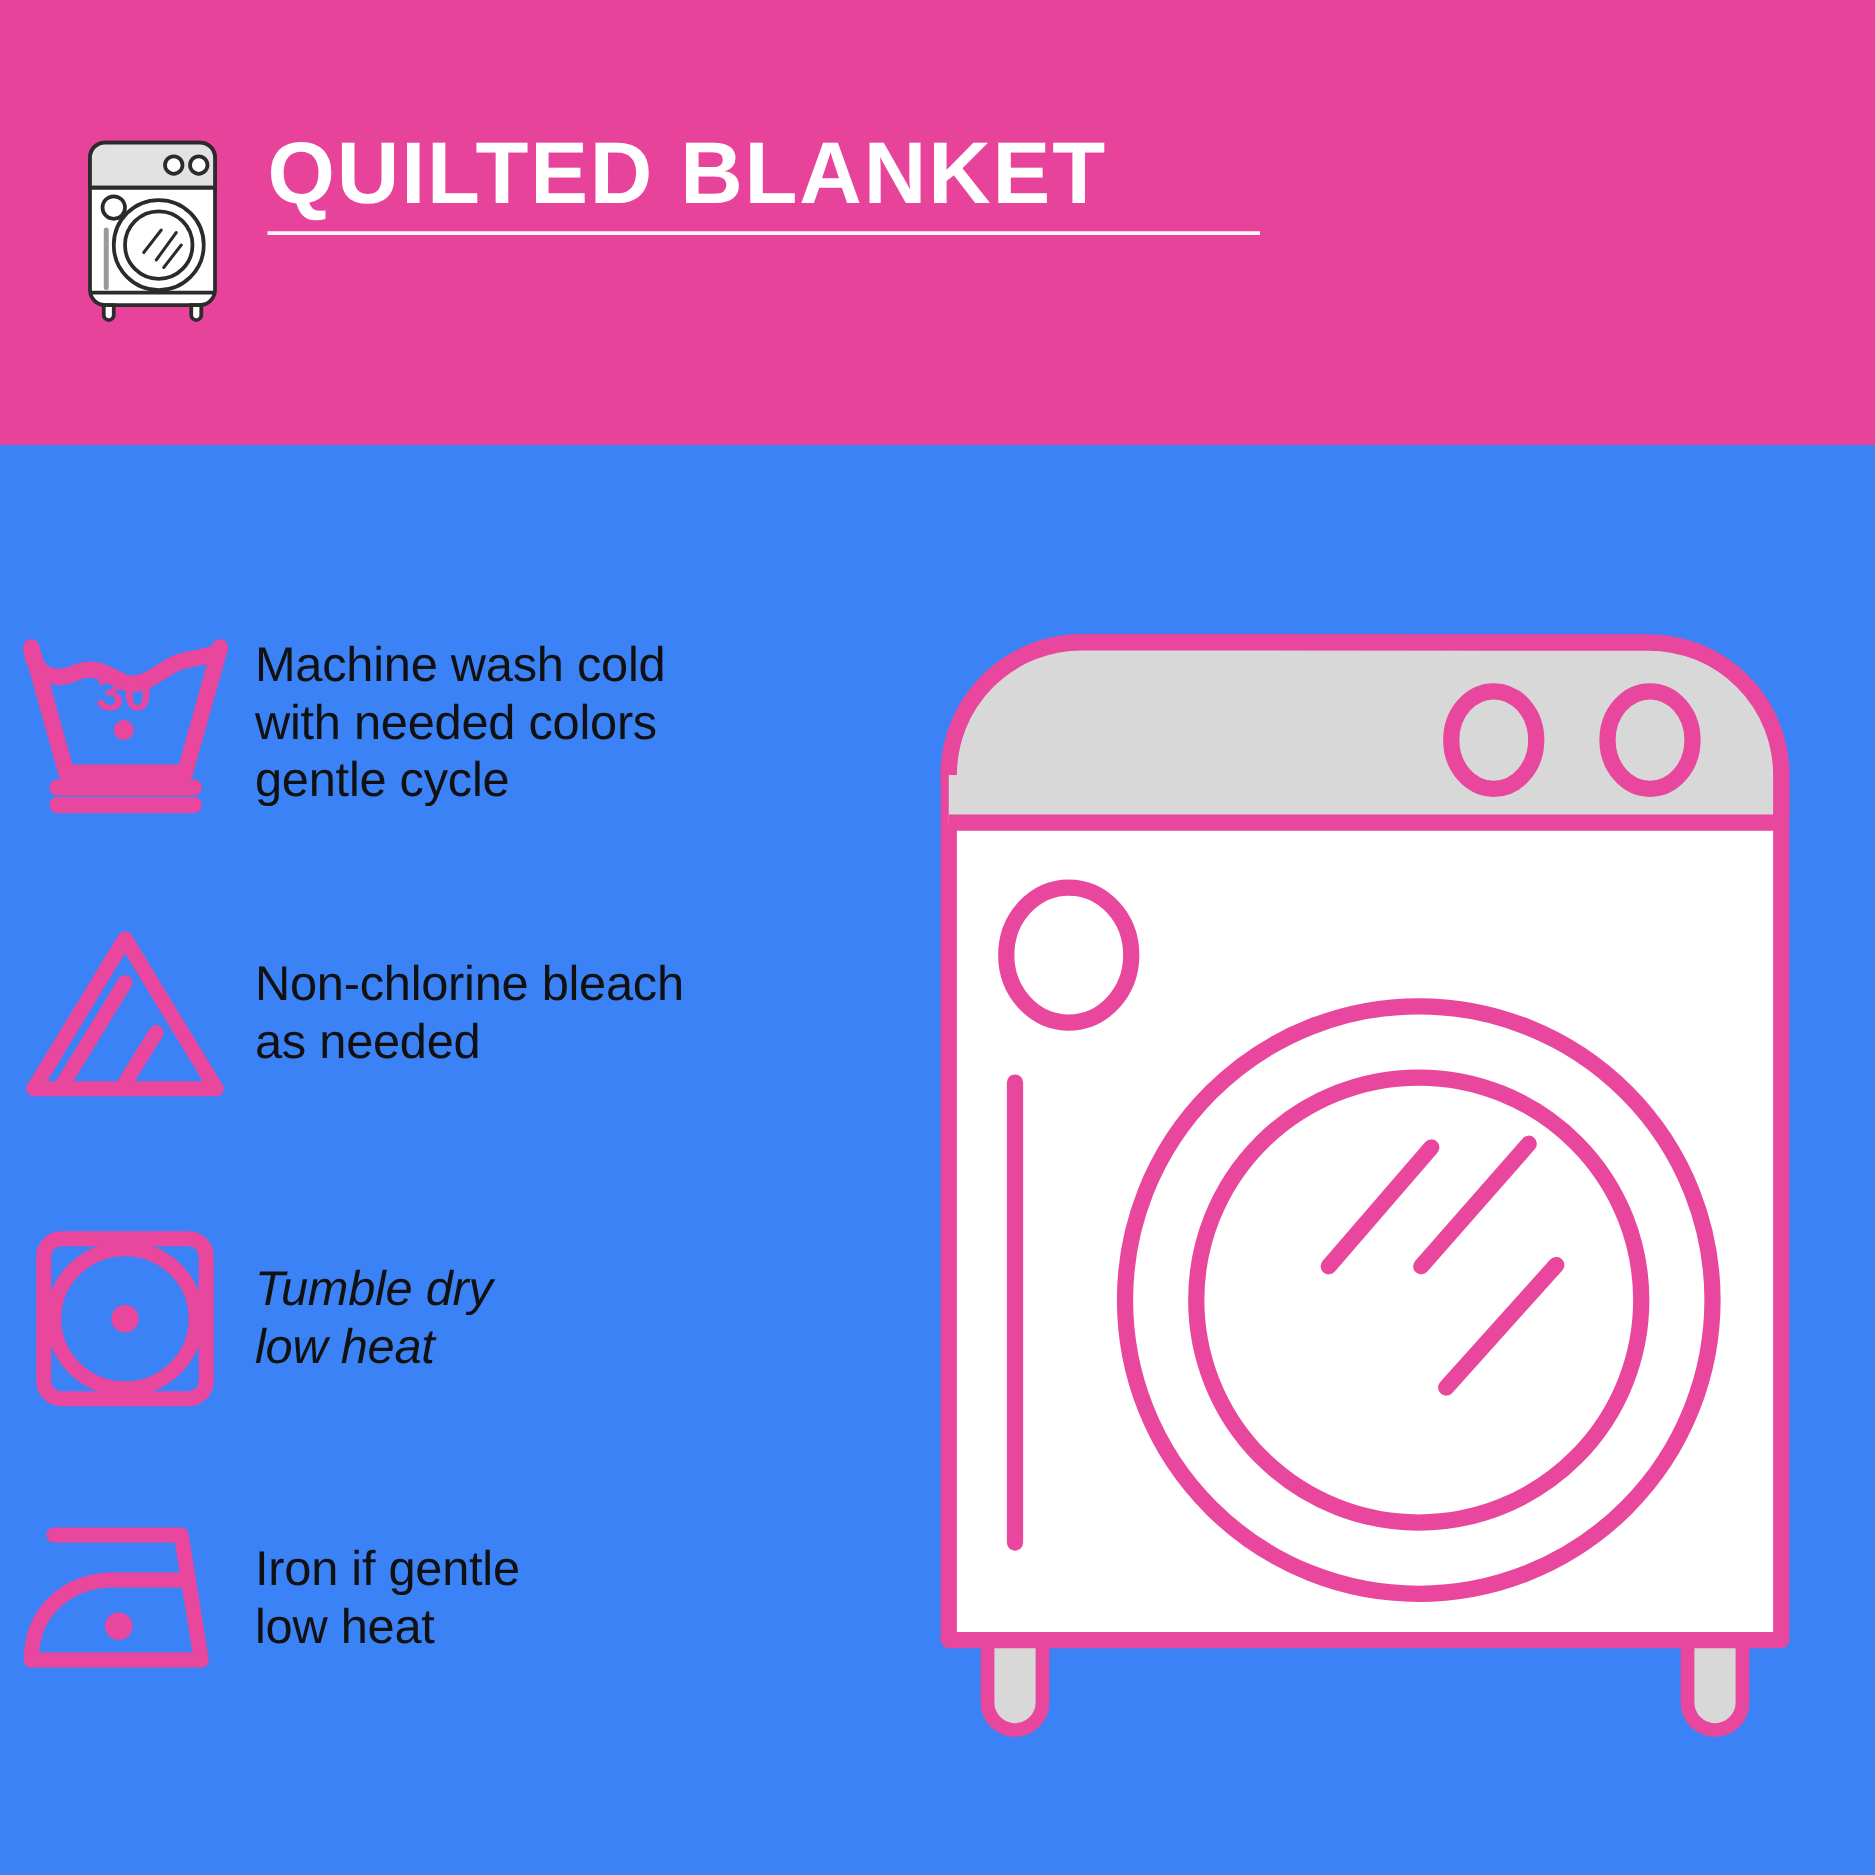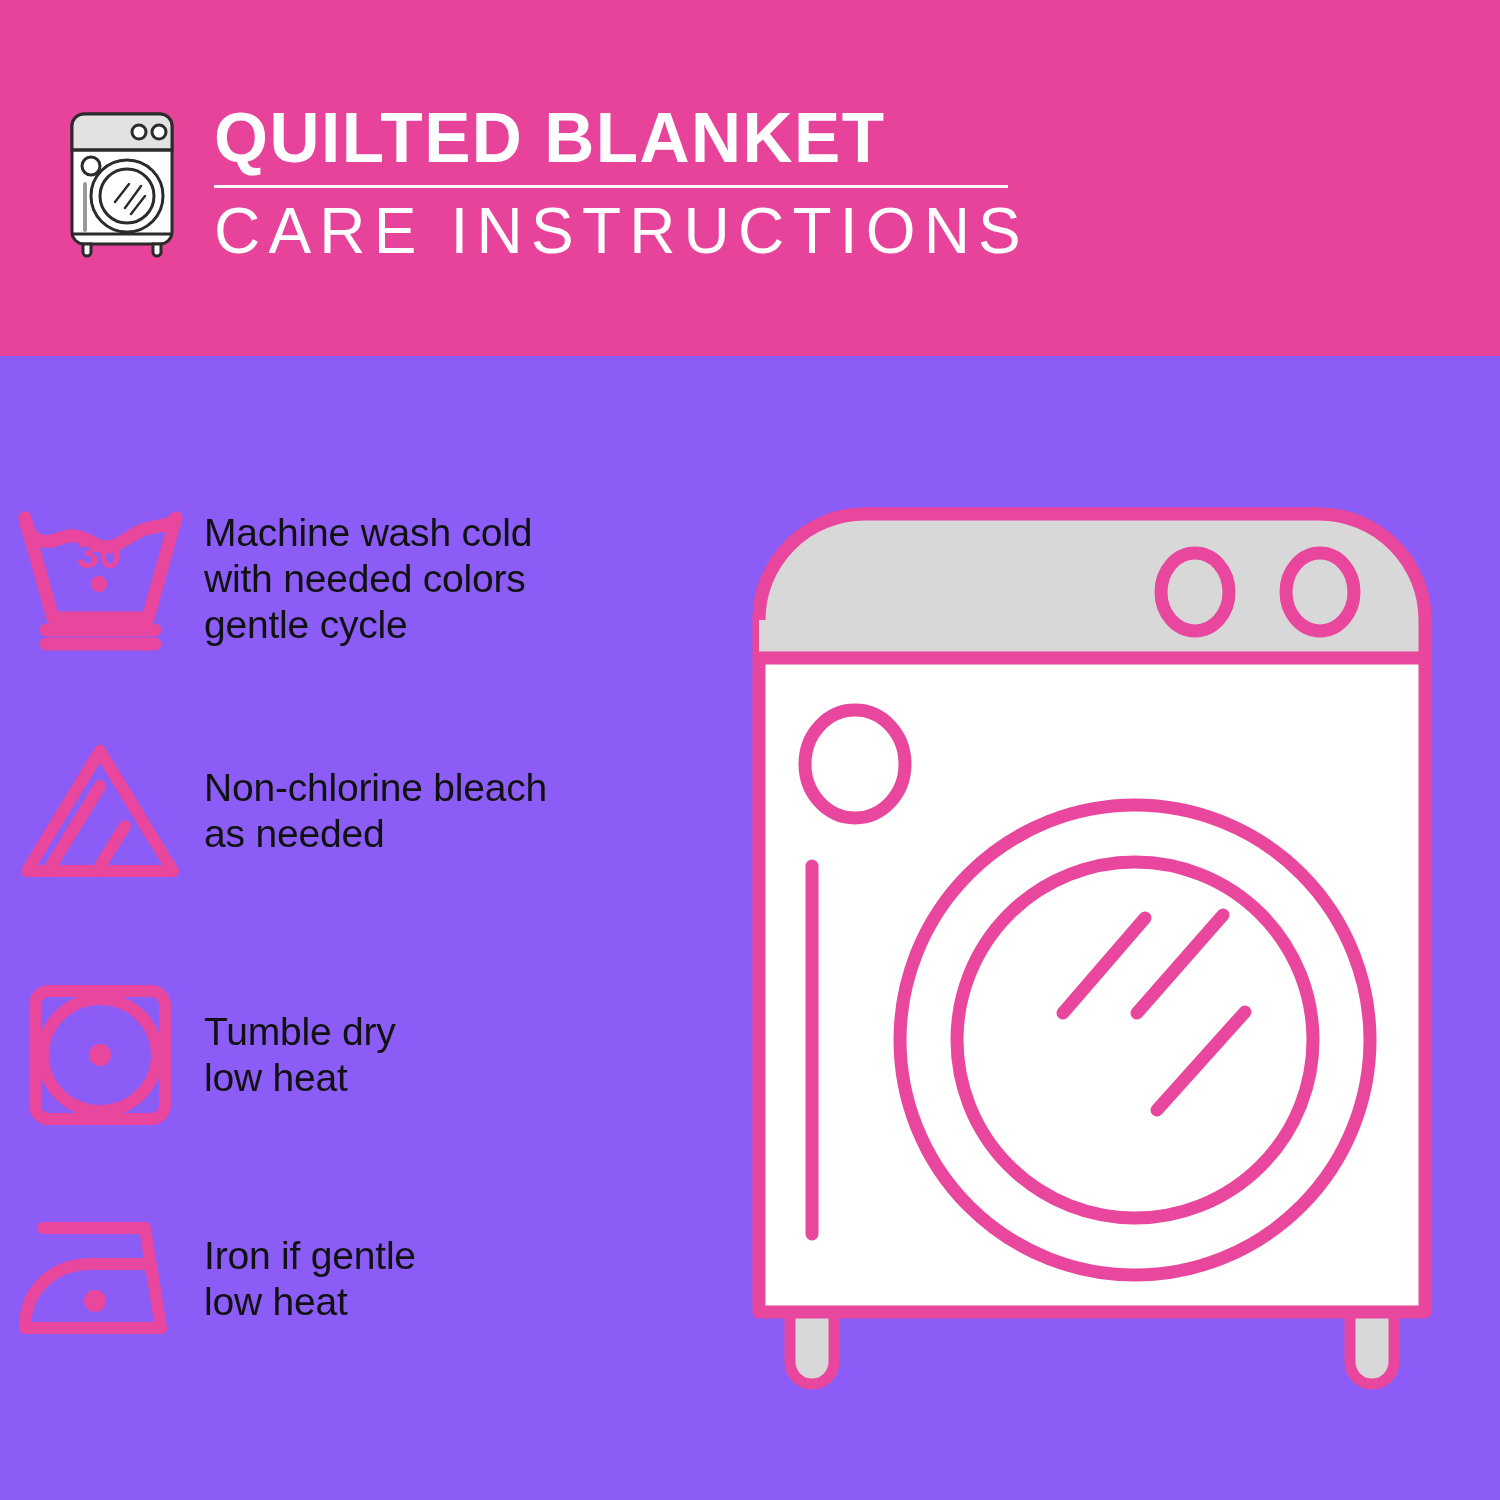--- a/index.html
+++ b/index.html
@@ -7,21 +7,21 @@
     padding: 0;
     background: #ffffff;
   }
   body {
     font-family: "Liberation Sans", sans-serif;
   }
   #page {
     position: relative;
     width: 1500px;
     height: 1500px;
-    background: #8b5cf6;
+    background: #3b82f6;
     overflow: hidden;
   }
 
   
   #header-band {
     position: absolute;
     left: 0;
     top: 0;
     width: 1500px;
     height: 356px;
@@ -140,21 +140,20 @@
         <line x1="9" y1="128" x2="109" y2="128" stroke="#2b2b2b" stroke-width="3"></line>
 
         <path d="M20 138 v8 a4 4 0 0 0 8 0 v-8 z" fill="#ffffff" stroke="#2b2b2b" stroke-width="3"></path>
         <path d="M90 138 v8 a4 4 0 0 0 8 0 v-8 z" fill="#ffffff" stroke="#2b2b2b" stroke-width="3"></path>
       </svg>
     </div>
 
     <div id="header-text-block">
       <div id="header-title">QUILTED BLANKET</div>
       <div id="header-divider"></div>
-      <div id="header-subtitle">CARE INSTRUCTIONS</div>
     </div>
 
   </div>
 
   <div id="instructions">
 
     <div class="instr-row" style="top:150px;">
       <div class="instr-icon">
         <svg width="175" height="145" viewBox="0 0 175 145" xmlns="http://www.w3.org/2000/svg">
           <g fill="none" stroke="#e8479d" stroke-width="13" stroke-linecap="round" stroke-linejoin="round">
@@ -184,21 +183,21 @@
             <path d="M85 10 L 158 130 L 12 130 Z"></path>
             <path d="M85 45 L 33 130"></path>
             <path d="M110 85 L 82 130"></path>
           </g>
         </svg>
       </div>
       <div class="instr-text">Non-chlorine bleach
 as needed</div>
     </div>
 
-    <div class="instr-row" style="top:625px;">
+    <div class="instr-row" style="top:625px;font-style:italic;">
       <div class="instr-icon">
         <svg width="150" height="148" viewBox="0 0 150 148" xmlns="http://www.w3.org/2000/svg">
           <g fill="none" stroke="#e8479d" stroke-width="12" stroke-linejoin="round">
             <rect x="10" y="10" width="130" height="128" rx="14" ry="14"></rect>
             <ellipse cx="75" cy="74" rx="57" ry="56"></ellipse>
           </g>
           <circle cx="75" cy="74" r="11" fill="#e8479d"></circle>
         </svg>
       </div>
       <div class="instr-text">Tumble dry

